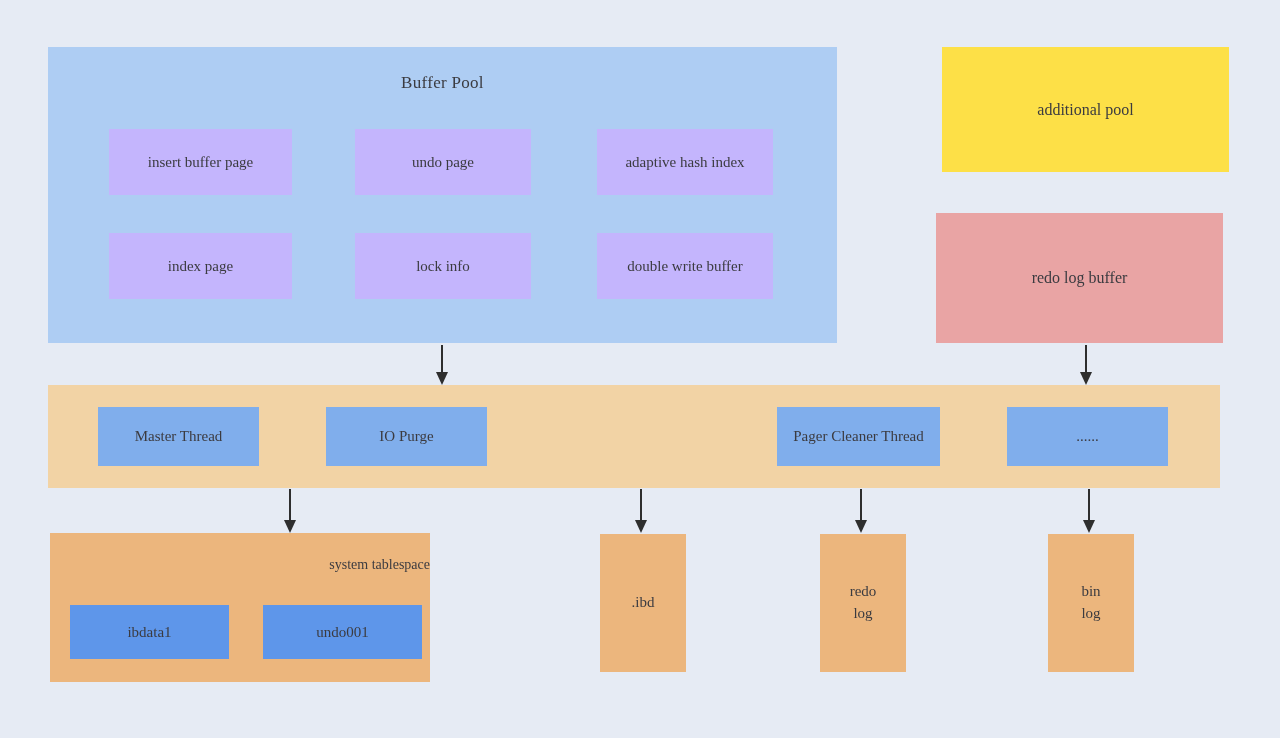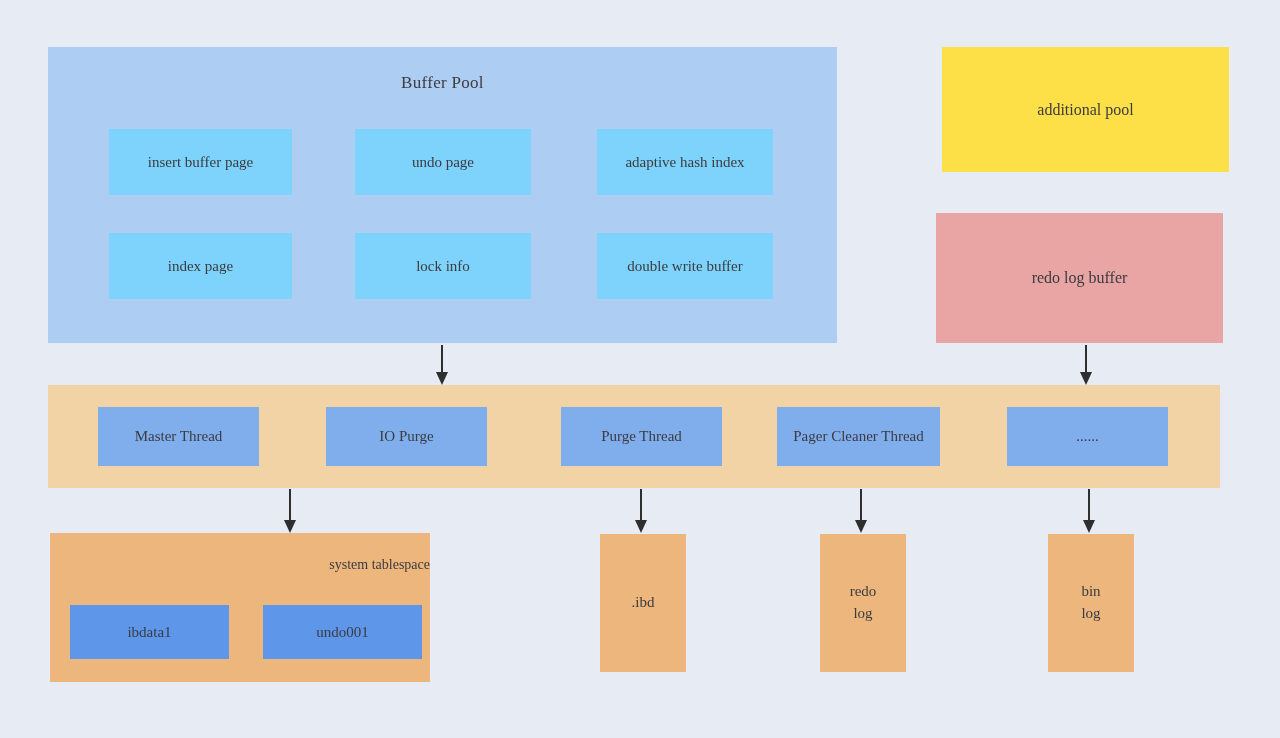--- a/index.html
+++ b/index.html
@@ -10,21 +10,21 @@
     font-family:Liberation Serif, serif;
     color:#3b3b40;
     overflow:hidden;
   }
   .box { position:absolute; box-sizing:border-box; }
 
   
   .buffer-pool { left:48px; top:47px; width:789px; height:296px; background:#aecdf3; }
   .pool-title { position:absolute; left:0; top:26px; width:100%; text-align:center; font-size:17px; letter-spacing:.3px; }
   .cell {
-    position:absolute; background:#7dd3fc;
+    position:absolute; background:#c4b5fd;
     display:flex; align-items:center; justify-content:center;
     text-align:center; font-size:15px; line-height:1.35; padding:0 7px; box-sizing:border-box;
   }
   .r1 { top:82px; height:66px; }
   .r2 { top:186px; height:66px; }
   .c1 { left:61px;  width:183px; }
   .c2 { left:307px; width:176px; }
   .c3 { left:549px; width:176px; }
 
   
@@ -97,21 +97,20 @@
   <section class="box additional-pool">
     <span>additional pool</span>
   </section>
   <section class="box redo-log-buffer">
     <span>redo log buffer</span>
   </section>
 
   <section class="box thread-band">
     <div class="thread t1">Master Thread</div>
     <div class="thread t2">IO Purge</div>
-    <div class="thread t3">Purge Thread</div>
     <div class="thread t4">Pager Cleaner Thread</div>
     <div class="thread t5">......</div>
   </section>
 
   <section class="box system-tablespace">
     <div class="st-title">system tablespace</div>
     <div class="st-file f1">ibdata1</div>
     <div class="st-file f2">undo001</div>
   </section>
 

